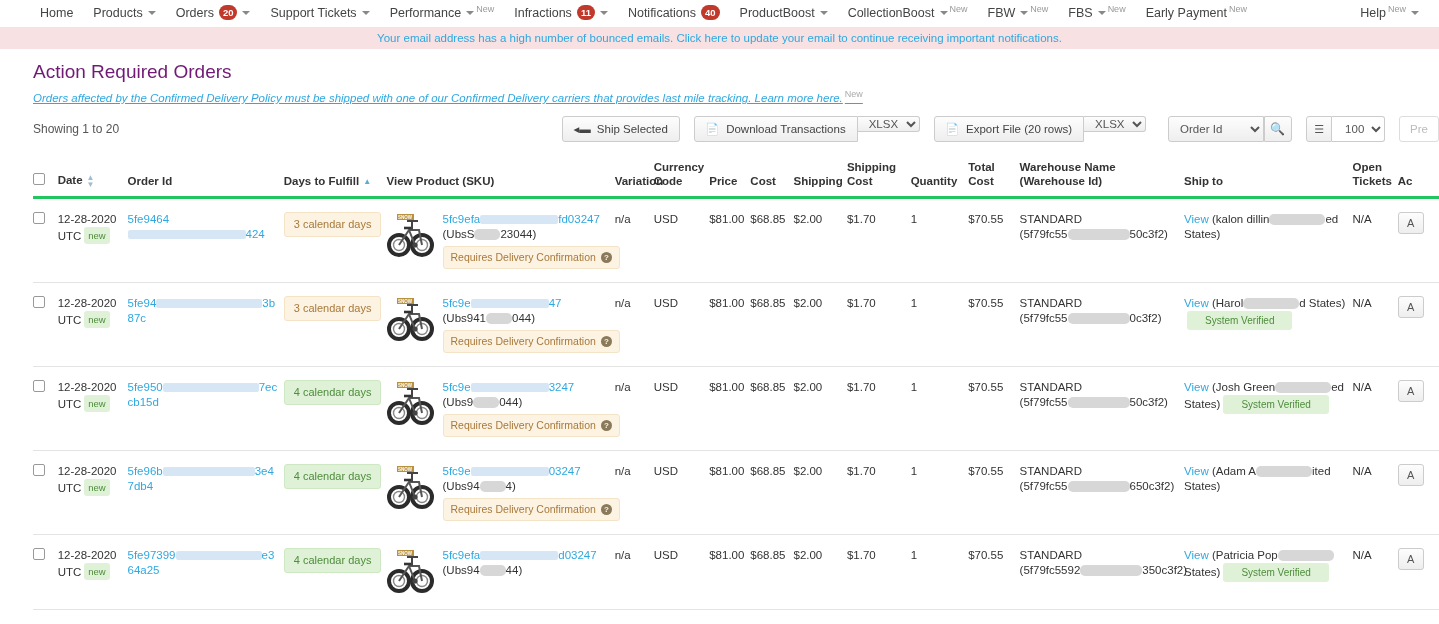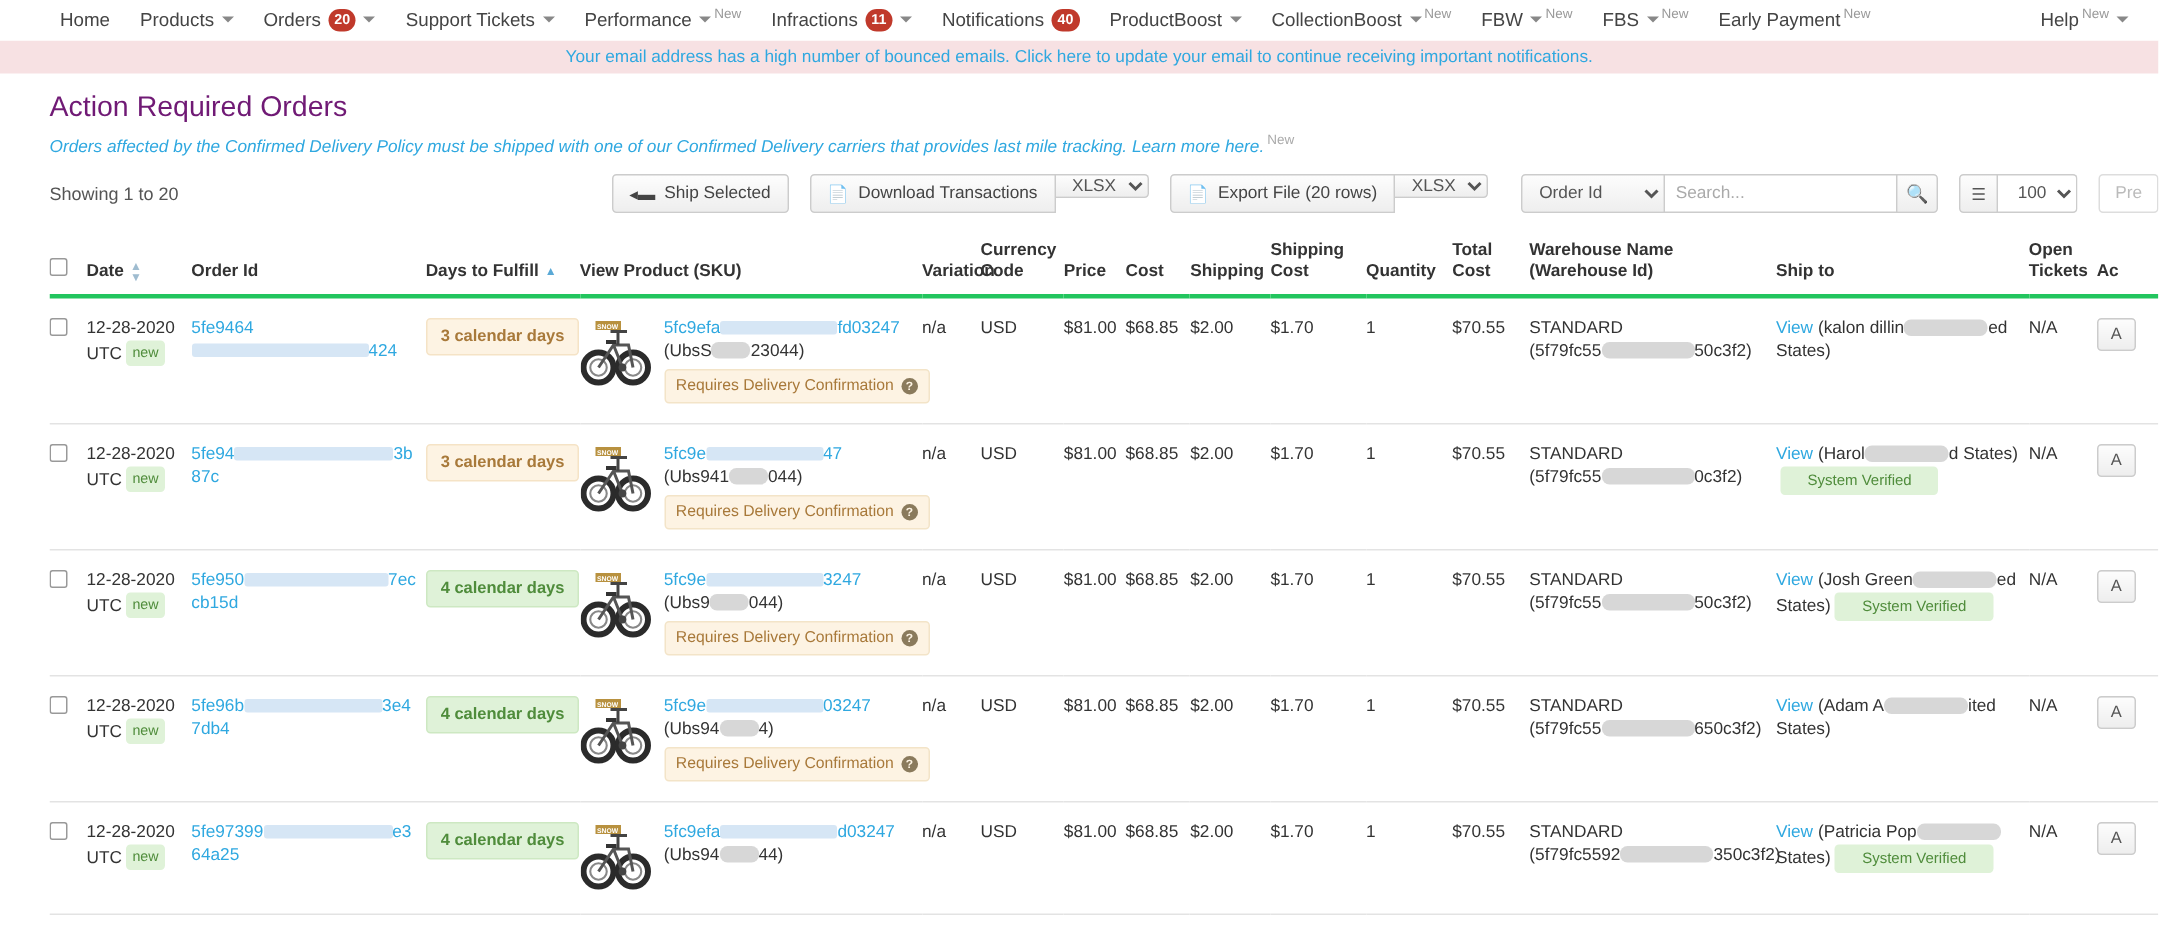--- a/index.html
+++ b/index.html
@@ -87,20 +87,21 @@
     color: #701a75;
     font-weight: normal;
     margin: 12px 0 0 33px;
   }
   .policy-note {
     margin: 9px 0 0 33px;
     font-size: 11.5px;
     font-style: italic;
     color: #2fa8e0;
     cursor: pointer;
+    text-decoration: underline;
   }
   .policy-note .sup-new { color: #aaa; font-style: normal; }
 
   
   .toolbar {
     display: flex;
     align-items: center;
     margin: 10px 0 0 0;
     padding: 0 0 0 33px;
     height: 30px;
@@ -312,21 +313,20 @@
     border-radius: 5px;
     vertical-align: middle;
     opacity: .9;
   }
   .days-badge {
     display: inline-block;
     border-radius: 3px;
     padding: 4px 9px;
     font-size: 11px;
     white-space: nowrap;
-    font-weight: bold;
   }
   .days-warn { background: #fdf3e3; color: #a8793a; border: 1px solid #f5e3c6; }
   .days-ok { background: #dff2d8; color: #4f8c3b; border: 1px solid #cde8c2; }
 
   .product-cell { display: flex; gap: 8px; }
   .thumb {
     width: 48px; height: 48px;
     flex: 0 0 48px;
     position: relative;
     overflow: hidden;
@@ -488,21 +488,20 @@
           <span>📄</span>
           <span>Export File (20 rows)</span>
         </button>
         <select class="sel-attached" id="ex-format"><option>XLSX</option><option>CSV</option></select>
       </div>
 
       <span class="spacer-22"></span>
 
       <div class="search-group">
         <select class="search-select" id="search-field"><option>Order Id</option><option>Product Id</option><option>SKU</option><option>Transaction Id</option></select>
-        <input class="search-input" type="text" placeholder="Search..." style="">
         <span class="search-btn">🔍</span>
       </div>
 
       <span class="spacer-14"></span>
 
       <div class="perpage-group">
         <span class="perpage-icon">☰</span>
         <select class="perpage-select" id="per-page"><option>10</option><option>25</option><option>50</option><option selected="">100</option></select>
       </div>
 

